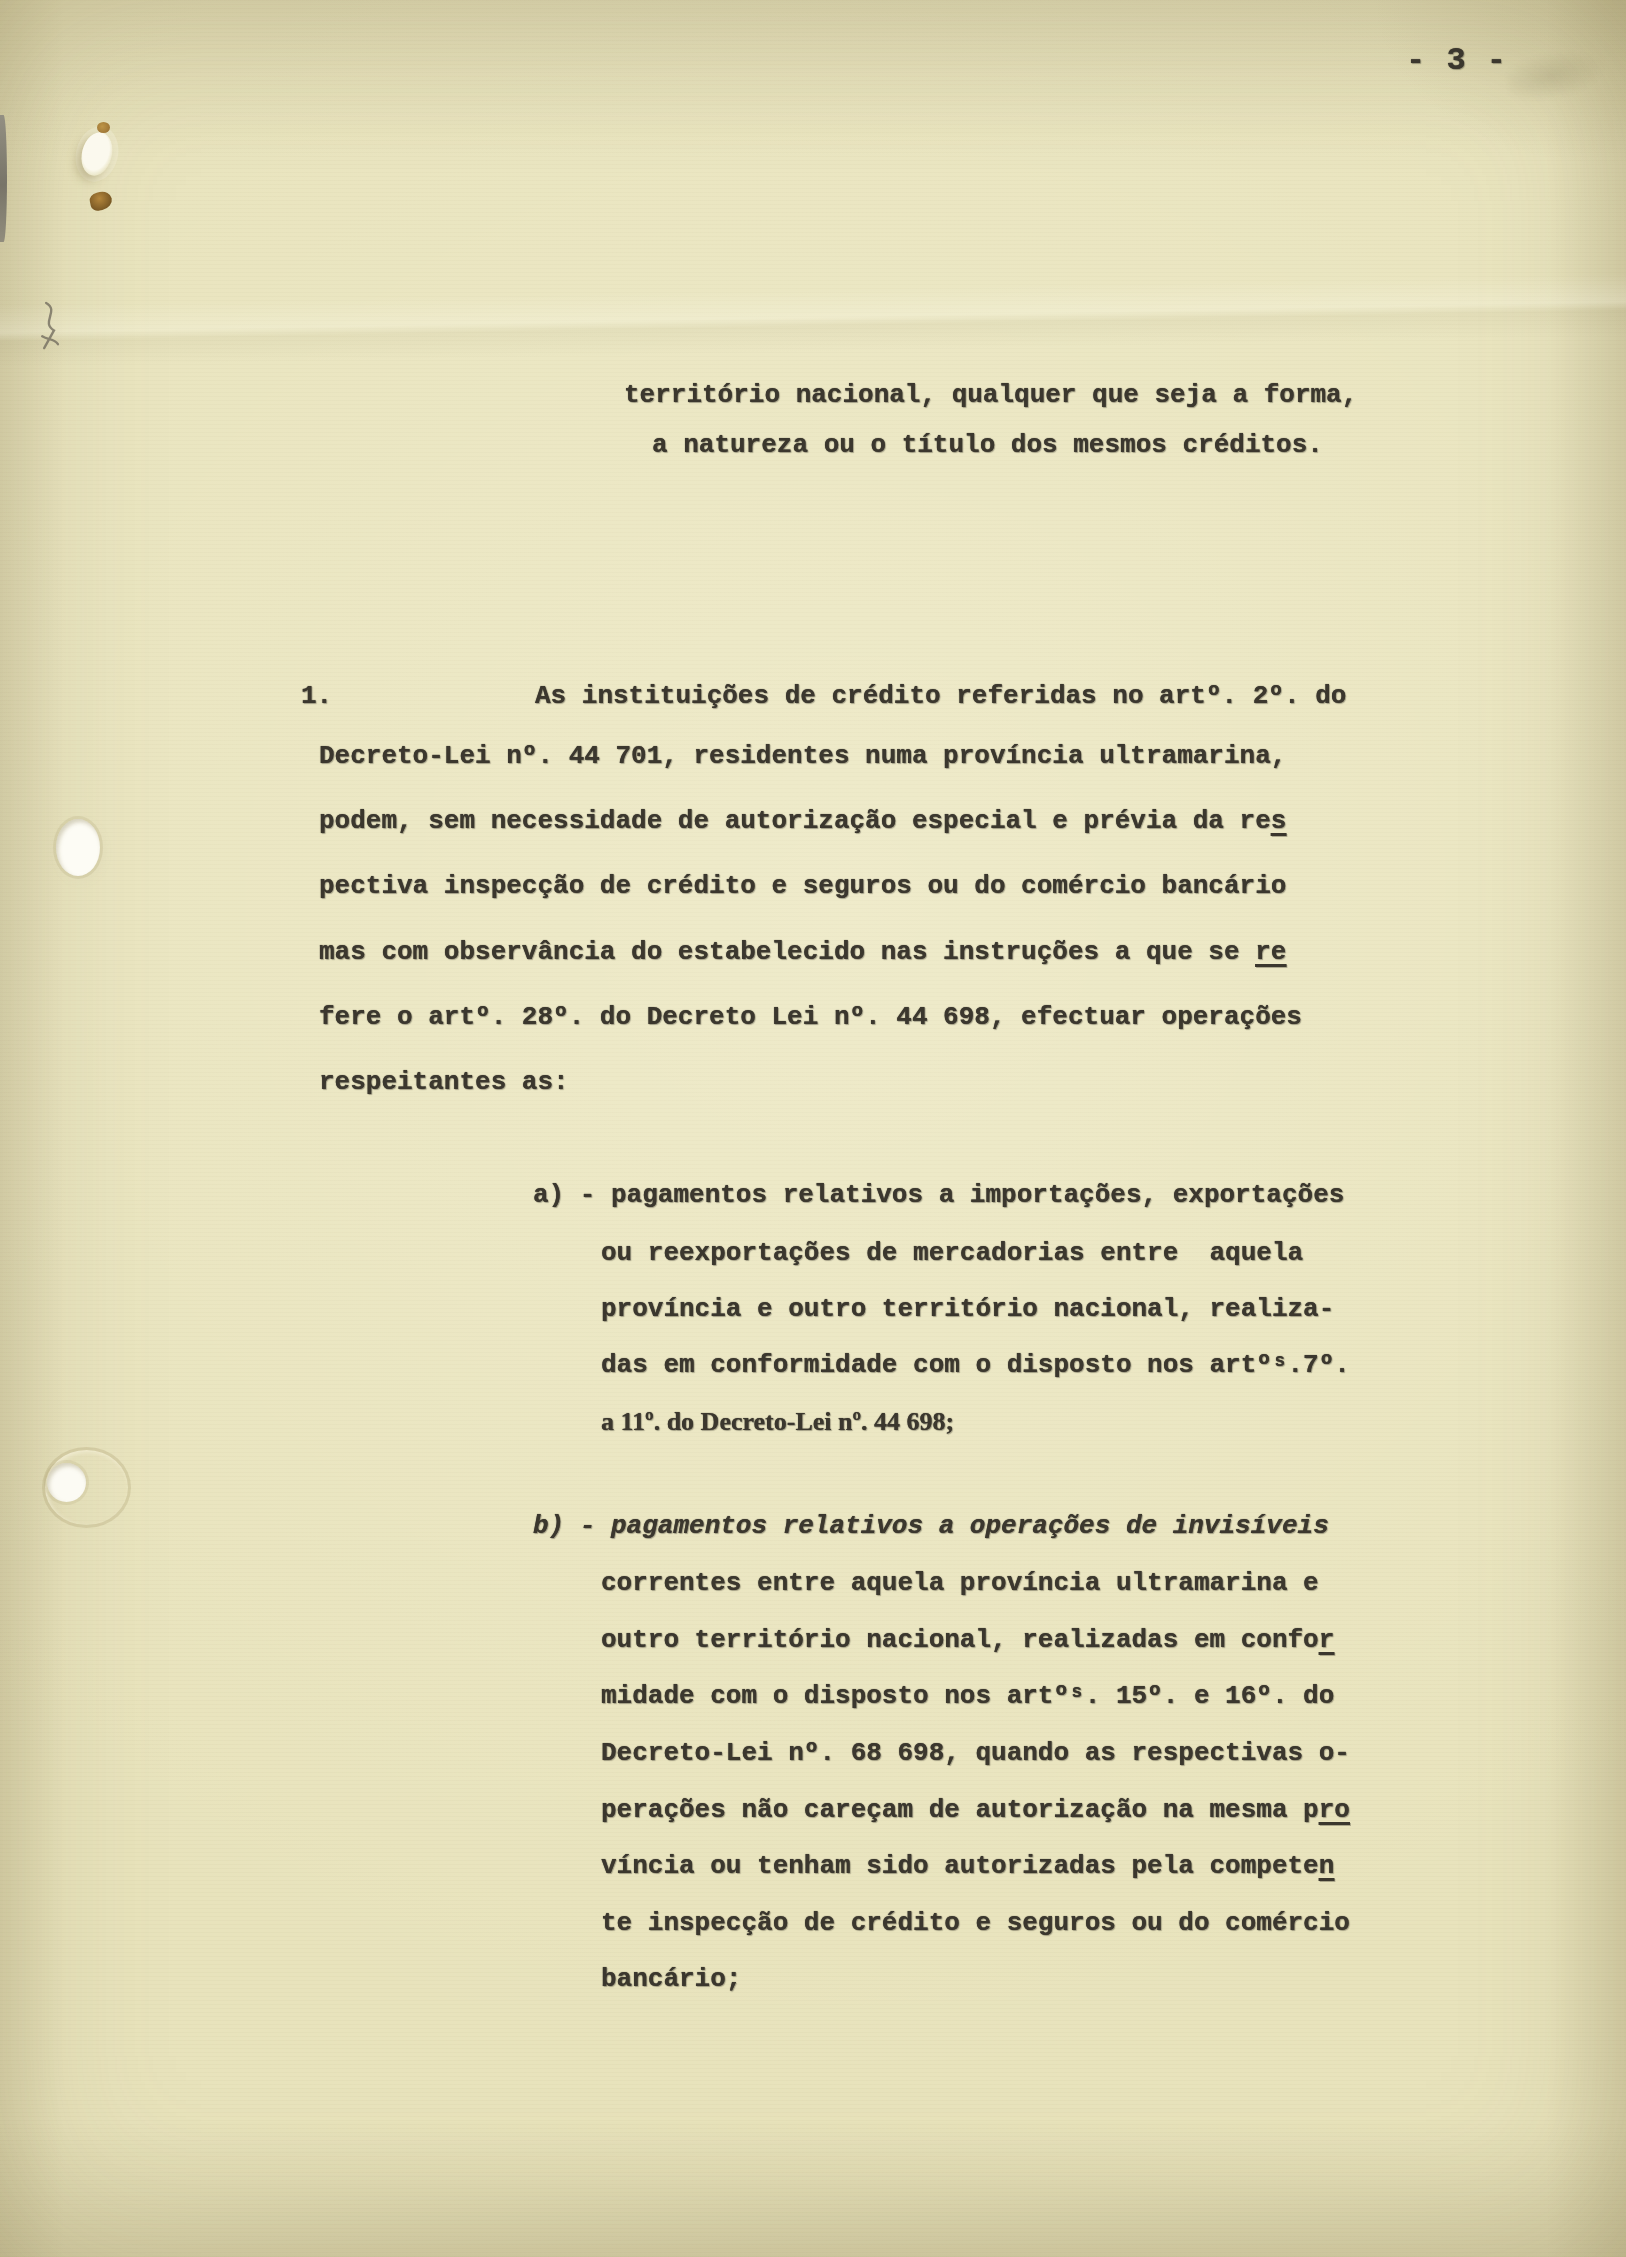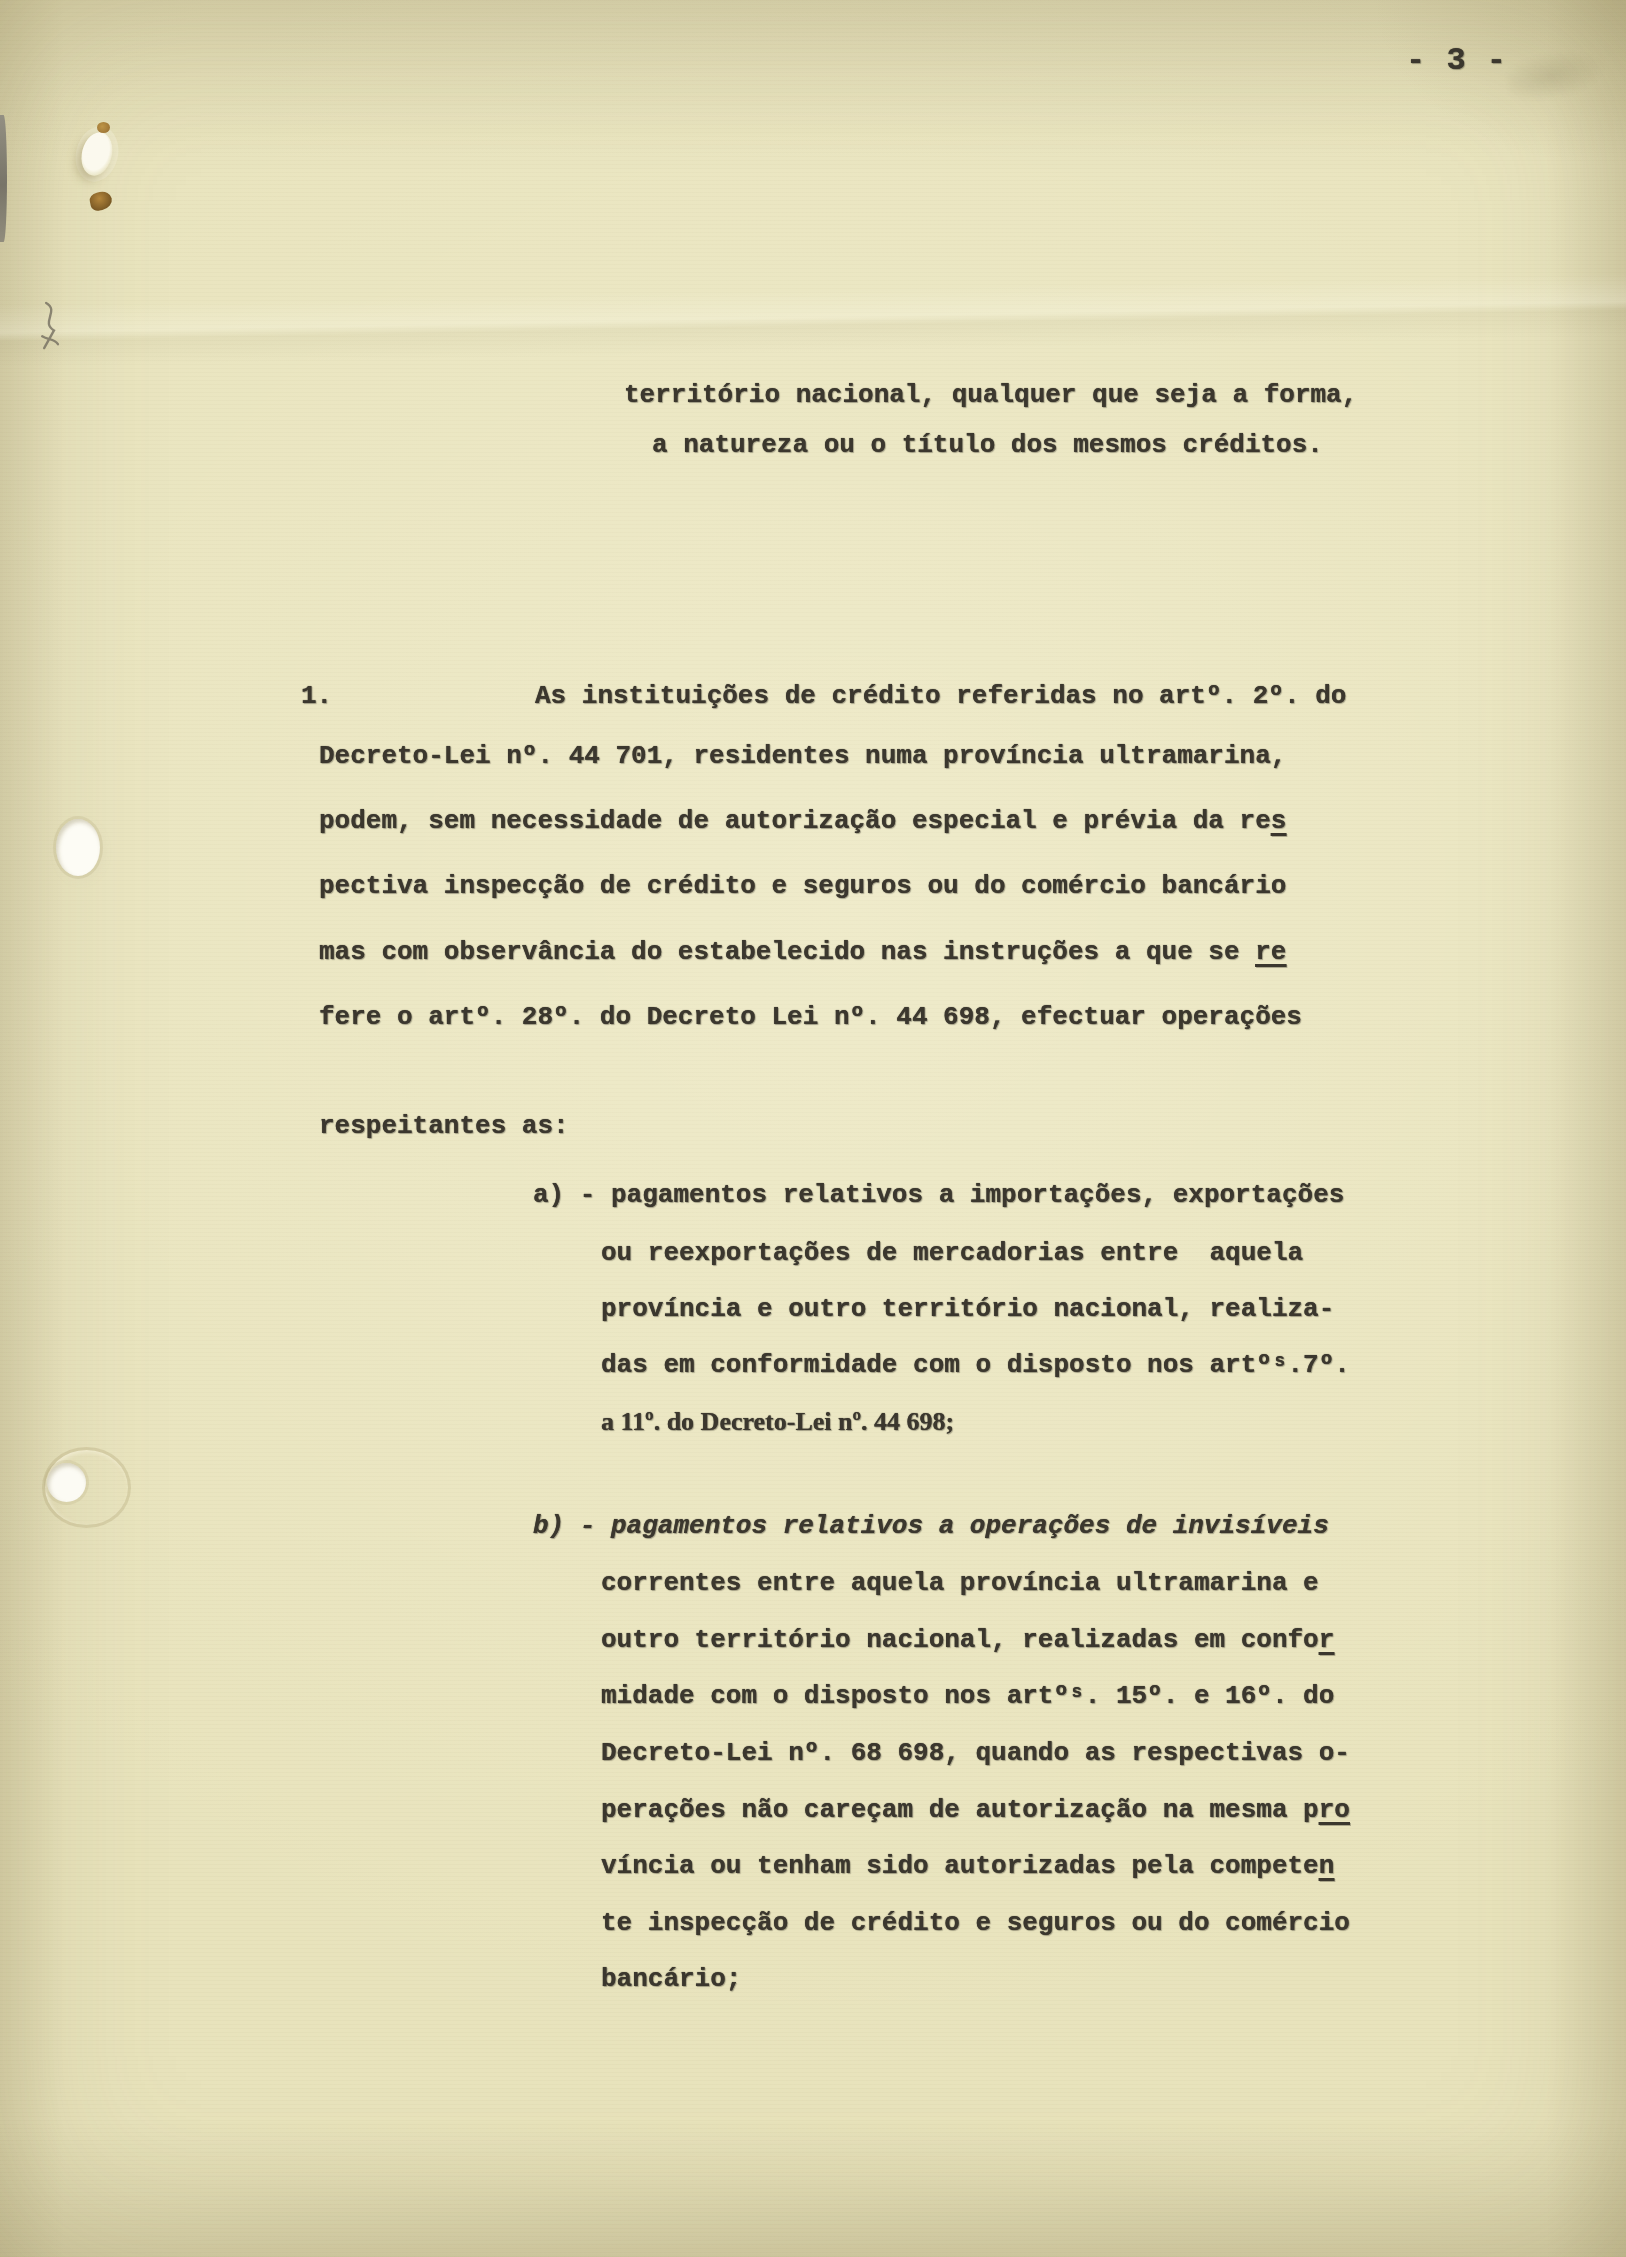--- a/index.html
+++ b/index.html
@@ -112,21 +112,21 @@
 
 
   <div>
     <div class="tline" style="left:301px;top:681px;">1.</div>
     <div class="tline" style="left:535px;top:681px;"><span>As instituições de crédito referidas no artº. 2º. do</span></div>
     <div class="tline" style="left:319px;top:741px;"><span>Decreto-Lei nº. 44 701, residentes numa província ultramarina,</span><span class="u"></span></div>
     <div class="tline" style="left:319px;top:806px;"><span>podem, sem necessidade de autorização especial e prévia da re</span><span class="u">s</span></div>
     <div class="tline" style="left:319px;top:871px;text-align:center;"><span>pectiva inspecção de crédito e seguros ou do comércio bancário</span><span class="u"></span></div>
     <div class="tline" style="left:319px;top:937px;"><span>mas com observância do estabelecido nas instruções a que se </span><span class="u">re</span></div>
     <div class="tline" style="left:319px;top:1002px;"><span>fere o artº. 28º. do Decreto Lei nº. 44 698, efectuar operações</span><span class="u"></span></div>
-    <div class="tline" style="left:319px;top:1067px;margin-top:44px;"><span>respeitantes as:</span><span class="u"></span></div>
+    <div class="tline" style="left:319px;top:1067px;"><span>respeitantes as:</span><span class="u"></span></div>
   </div>
 
   <div>
     <div class="tline" style="left:533px;top:1180px;"><span>a) - </span><span>pagamentos relativos a importações, exportações</span></div>
     <div class="tline" style="left:601px;top:1238px;"><span>ou reexportações de mercadorias entre  aquela</span><span class="u"></span></div>
     <div class="tline" style="left:601px;top:1294px;"><span>província e outro território nacional, realiza-</span><span class="u"></span></div>
     <div class="tline" style="left:601px;top:1350px;"><span>das em conformidade com o disposto nos artºˢ.7º.</span><span class="u"></span></div>
     <div class="tline" style="left:601px;top:1406px;font-family:Liberation Serif, serif;"><span>a 11º. do Decreto-Lei nº. 44 698;</span><span class="u"></span></div>
   </div>
 

